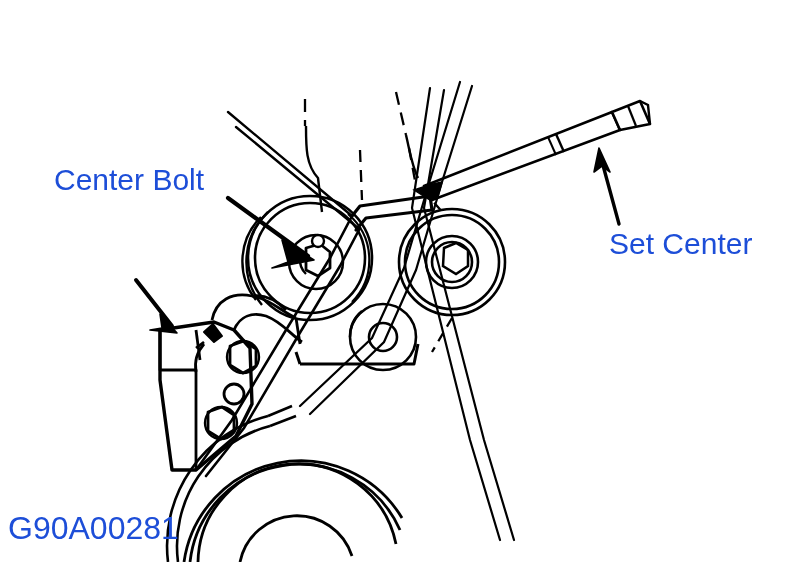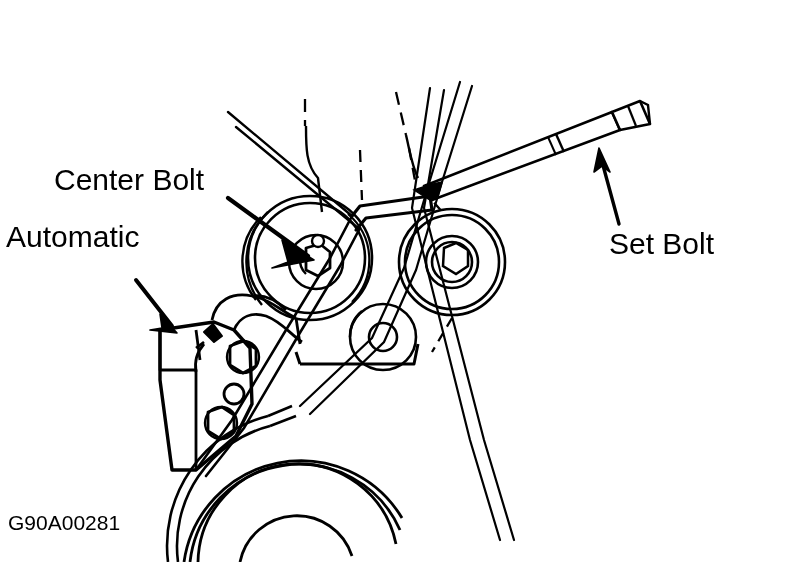--- a/index.html
+++ b/index.html
@@ -19,21 +19,21 @@
   }
   #diagram {
     position: absolute;
     left: 0;
     top: 0;
     width: 809px;
     height: 562px;
   }
   .lbl {
     position: absolute;
-    color: #000000;
+    color: #1d4ed8;
     font-family: "Liberation Sans", sans-serif;
     white-space: pre;
     line-height: 1.06;
     letter-spacing: 0px;
   }
   #label-center-bolt {
     left: 54px;
     top: 164px;
     font-size: 30px;
   }
@@ -43,21 +43,21 @@
     font-size: 30px;
   }
   #label-set-screw {
     left: 609px;
     top: 228px;
     font-size: 30px;
   }
   #label-figure-code {
     left: 8px;
     top: 512px;
-    font-size: 21px;
+    font-size: 32px;
   }
 </style>
 </head>
 <body>
 
 <div id="page">
 
   <svg id="diagram" viewBox="0 0 809 562" xmlns="http://www.w3.org/2000/svg">
 
     <g fill="none" stroke="#000" stroke-width="2.4" stroke-linecap="round">
@@ -202,19 +202,19 @@
 
     <g>
       <path d="M 619 224 L 601 158" fill="none" stroke="#000" stroke-width="3.4" stroke-linecap="round"></path>
       <path d="M 599 148 L 594 172 L 602 166 L 610 172 Z" fill="#000" stroke="#000" stroke-width="1.6" stroke-linejoin="round"></path>
     </g>
 
   </svg>
 
   <div class="lbl" id="label-center-bolt">Center Bolt</div>
 
-  <div class="lbl" id="label-automatic-tensioner"><span>Automatic</span><br></div>
-
-  <div class="lbl" id="label-set-screw">Set Bolt</div>
+  <div class="lbl" id="label-automatic-tensioner"><br></div>
+
+  <div class="lbl" id="label-set-screw">Set Center</div>
 
   <div class="lbl" id="label-figure-code">G90A00281</div>
 
 </div>
 
 </body></html>

